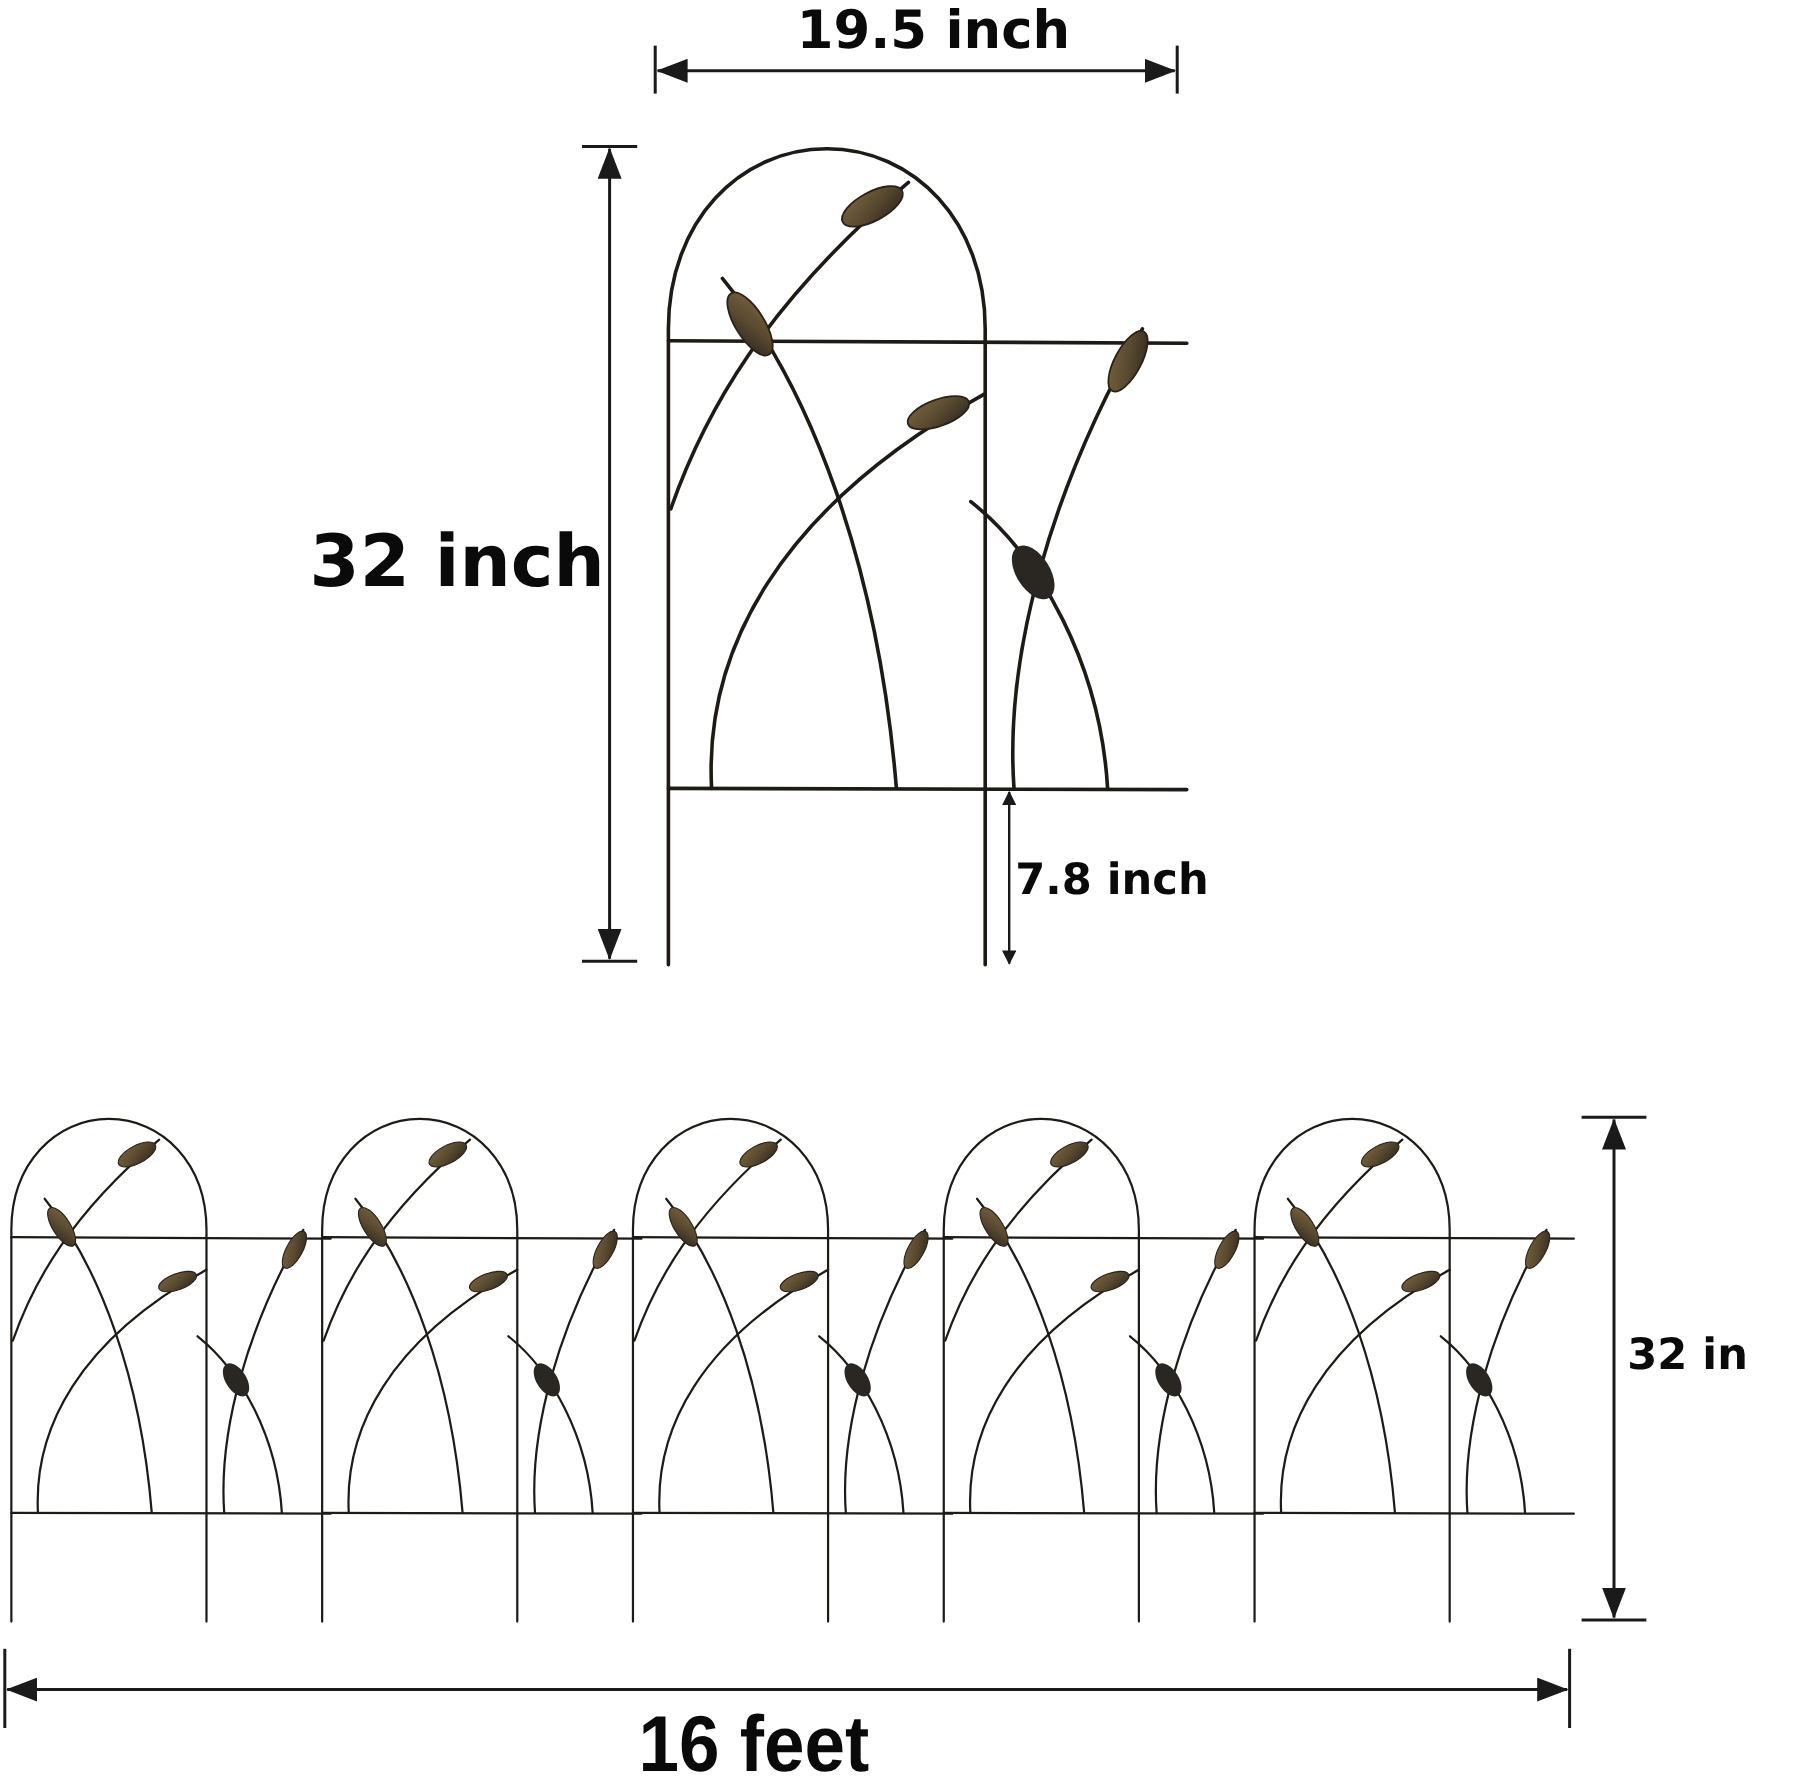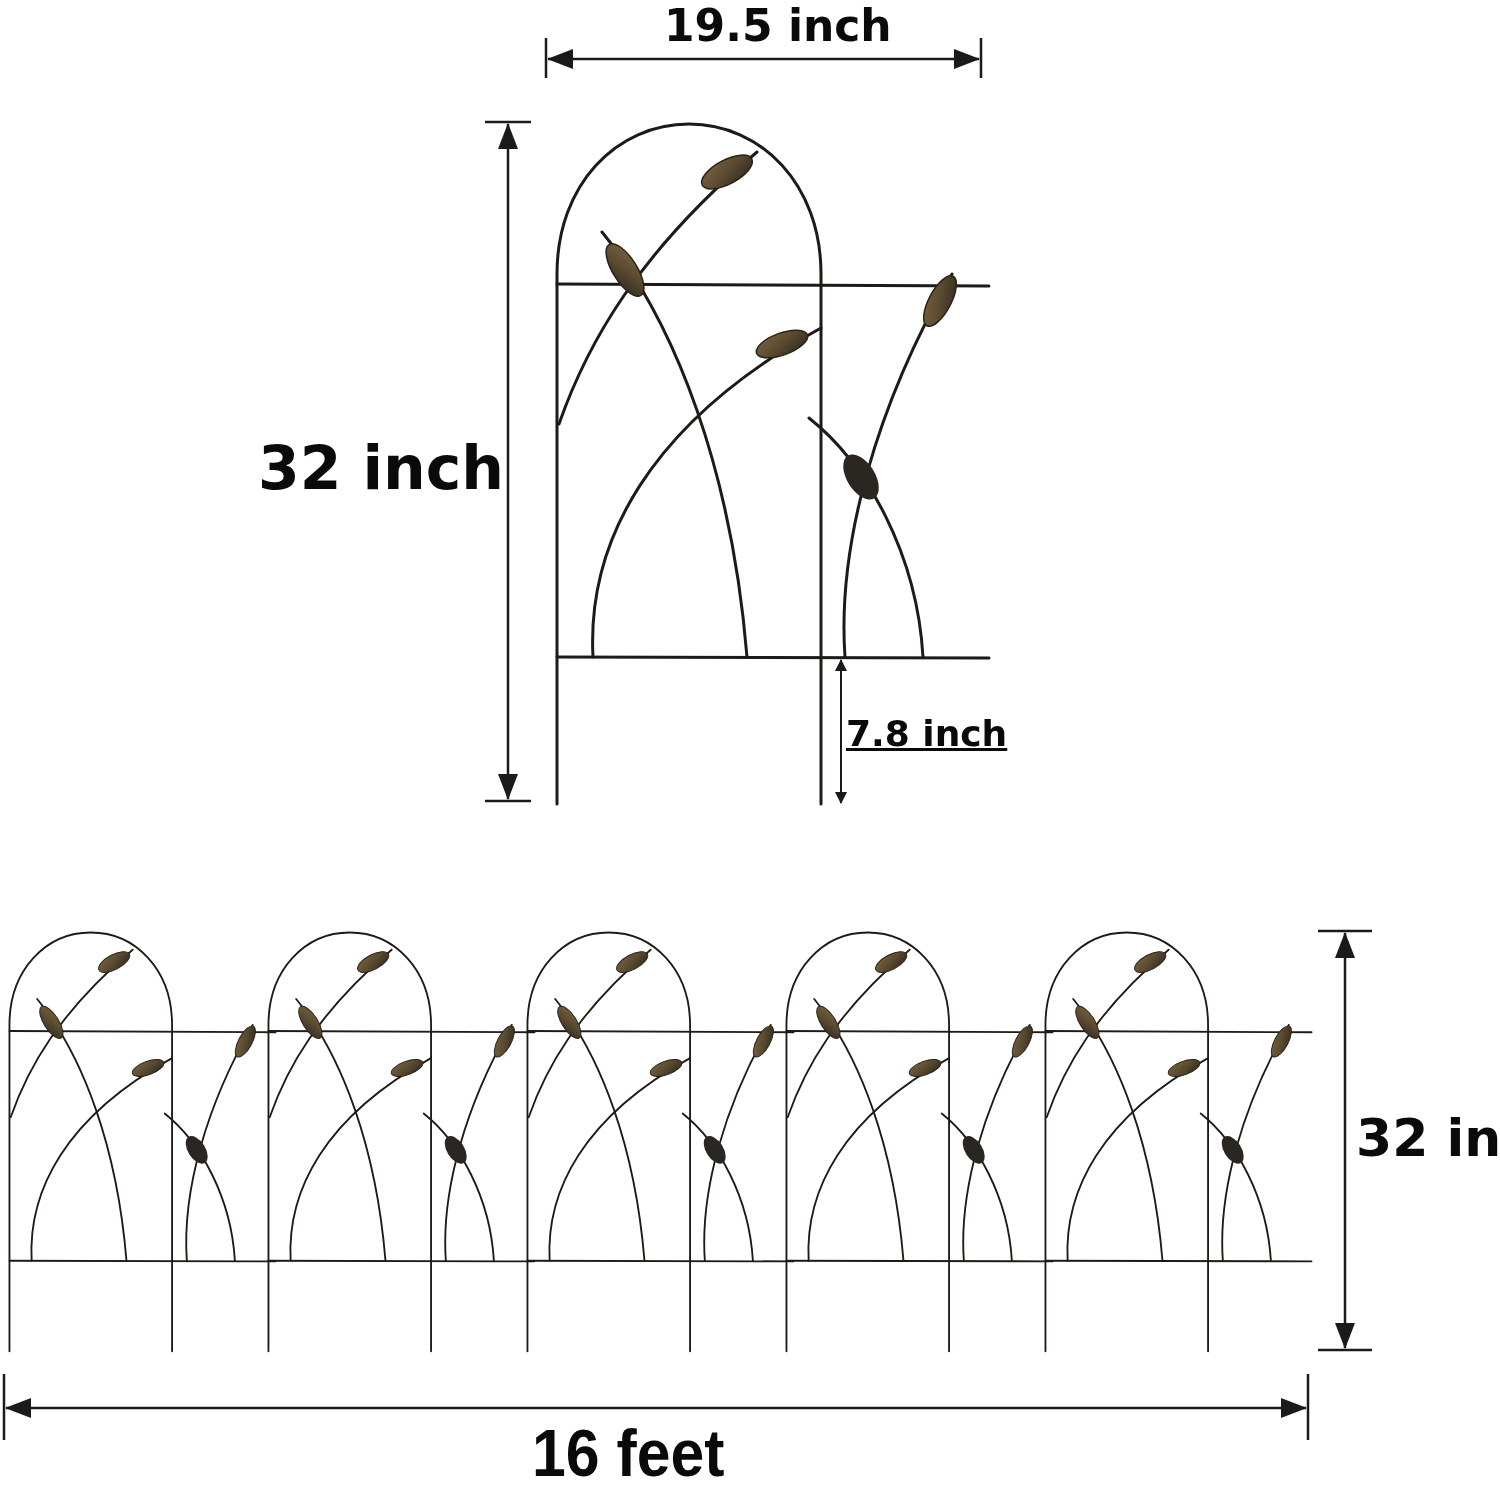--- a/index.html
+++ b/index.html
@@ -1,22 +1,22 @@
 <!DOCTYPE html>
 <html><head>
   <meta charset="utf-8">
   <style>
     html, body { margin: 0; padding: 0; background: #ffffff; }
     body { width: 1500px; height: 1489px; position: relative; overflow: hidden; }
     .canvas { position: absolute; left: 0; top: 0; width: 1500px; height: 1242px; text-align: center; }
     .lbl { position: absolute; font-family: "DejaVu Sans", sans-serif; font-weight: bold; color: #0a0a0a; white-space: nowrap; line-height: 1; }
     .lbl-width { left: 664px; top: 4px; font-size: 44px; }
     .lbl-height { left: 258px; top: 438px; font-size: 60px; }
-    .lbl-stake { left: 846px; top: 716px; font-size: 36px; text-decoration: underline; }
-    .lbl-height-small { left: 1356px; top: 1112px; font-size: 52px; }
+    .lbl-stake { left: 846px; top: 716px; font-size: 36px; }
+    .lbl-height-small { left: 1356px; top: 1112px; font-size: 36px; }
     .lbl-length { left: 532px; top: 1420px; font-size: 66px; font-family: "Liberation Sans", sans-serif; transform: scaleX(0.92); transform-origin: left top; }
     svg { position: absolute; left: 0; top: 0; }
   </style>
 </head>
 <body>
 
 <div class="canvas">
 
   <svg width="1500" height="1489" viewBox="0 0 1500 1489">
     <defs>

